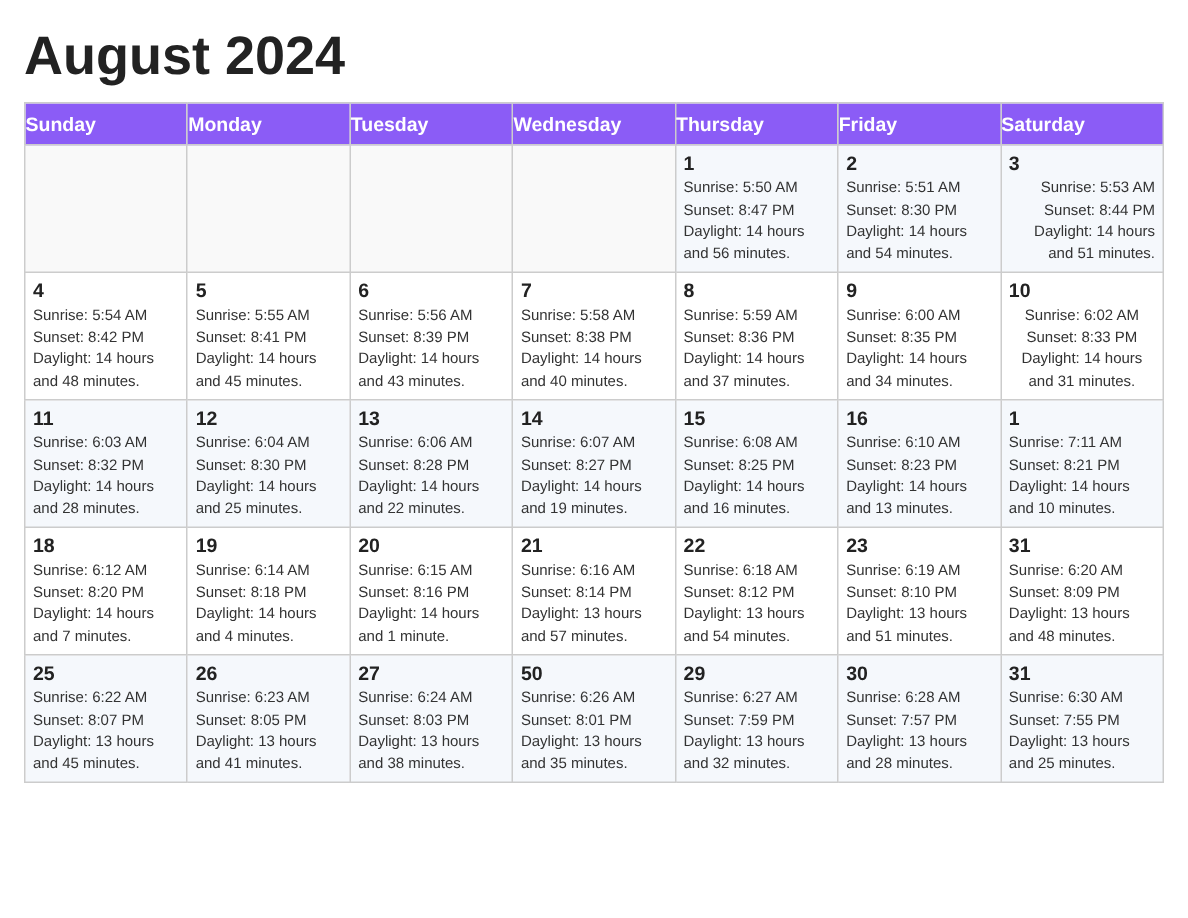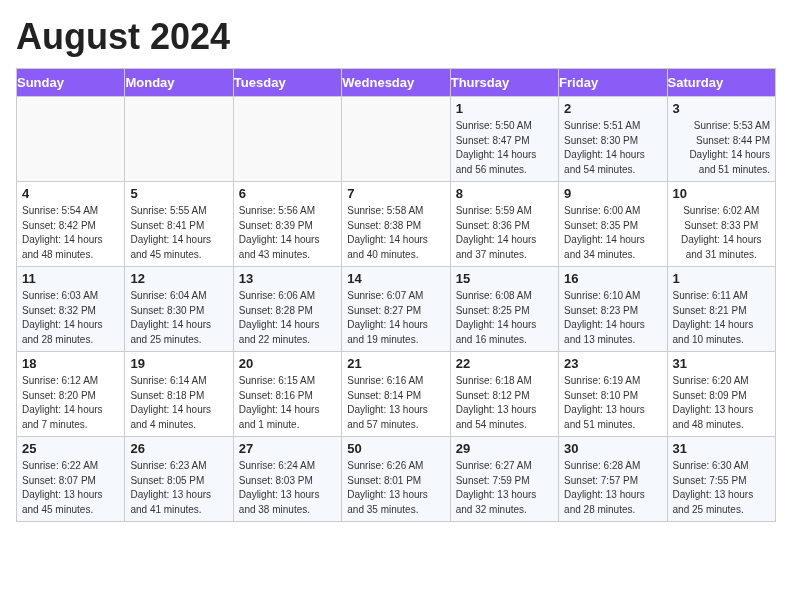--- a/index.html
+++ b/index.html
@@ -229,21 +229,21 @@
         </td>
         <td>
           <span class="day-number">16</span>
           <div class="day-detail" style="white-space: pre-line;">Sunrise: 6:10 AM
 Sunset: 8:23 PM
 Daylight: 14 hours
 and 13 minutes.</div>
         </td>
         <td>
           <span class="day-number">1</span>
-          <div class="day-detail" style="white-space: pre-line;">Sunrise: 6:11 AM
+          <div class="day-detail" style="white-space: pre-line;">Sunrise: 7:11 AM
 Sunset: 8:21 PM
 Daylight: 14 hours
 and 10 minutes.</div>
         </td>
       </tr>
       <tr>
         <td>
           <span class="day-number">18</span>
           <div class="day-detail" style="white-space: pre-line;">Sunrise: 6:12 AM
 Sunset: 8:20 PM

